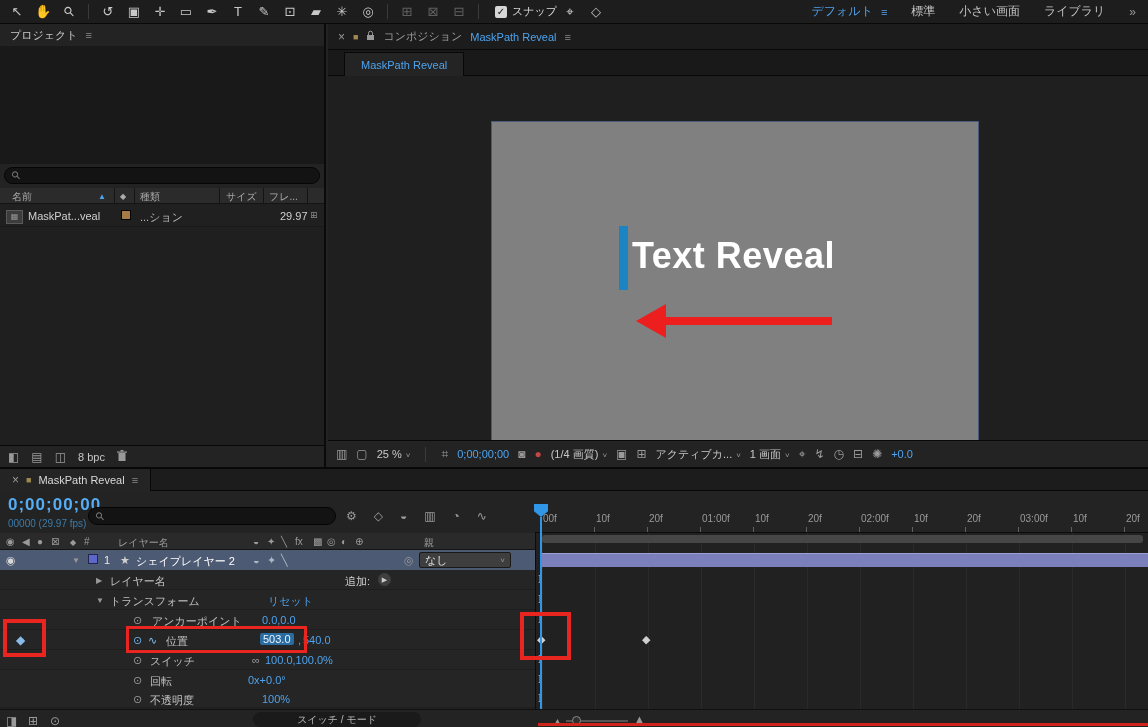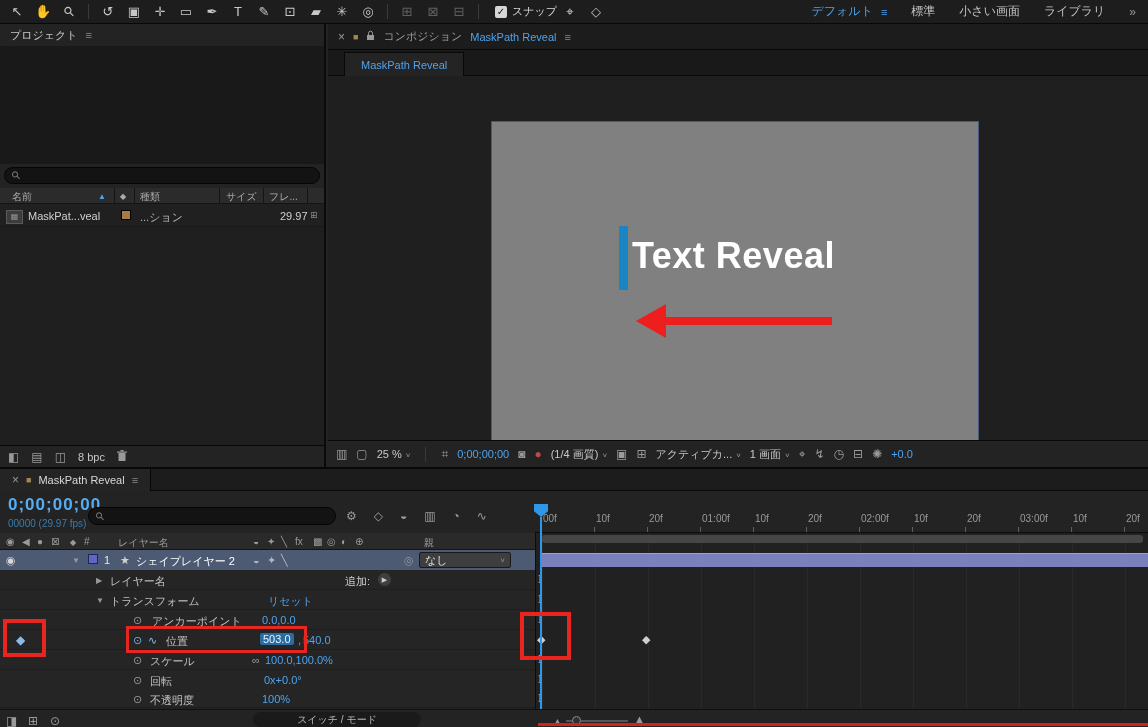--- a/index.html
+++ b/index.html
@@ -365,28 +365,28 @@
     <div class="prow" style="top:161px">
       <span class="stopwatch sw-on" style="left:133px">⊙</span>
       <span style="left:148px;color:#7fb8e8">∿</span>
       <span style="left:166px">位置</span>
       <span class="pv1" style="left:260px;top:3px">503.0</span>
       <span class="pv" style="left:298px">,</span>
       <span class="pv" style="left:303px">540.0</span>
     </div>
     <div class="prow" style="top:181px">
       <span class="stopwatch" style="left:133px">⊙</span>
-      <span style="left:150px">スケール</span>
+      <span style="left:150px">スイッチ</span>
       <span class="link-ic" style="left:252px">∞</span>
       <span class="pv" style="left:265px">100.0,100.0%</span>
     </div>
     <div class="prow" style="top:201px">
       <span class="stopwatch" style="left:133px">⊙</span>
       <span style="left:150px">回転</span>
-      <span class="pv" style="left:264px">0x+0.0°</span>
+      <span class="pv" style="left:248px">0x+0.0°</span>
     </div>
     <div class="prow" style="top:220px;height:19px">
       <span class="stopwatch" style="left:133px">⊙</span>
       <span style="left:150px">不透明度</span>
       <span class="pv" style="left:262px">100%</span>
     </div>
 
     <span class="nav-kf">◆</span>
 
     <div id="tracks">

